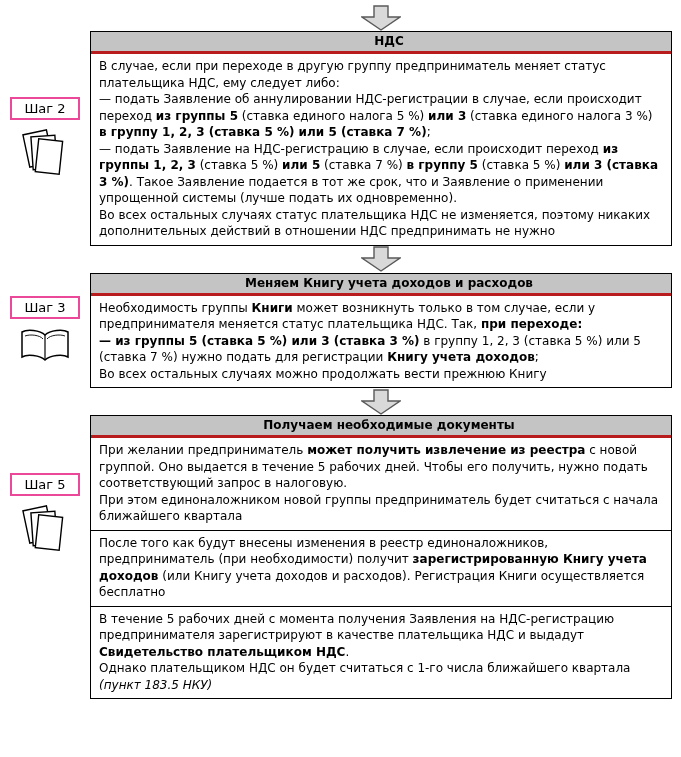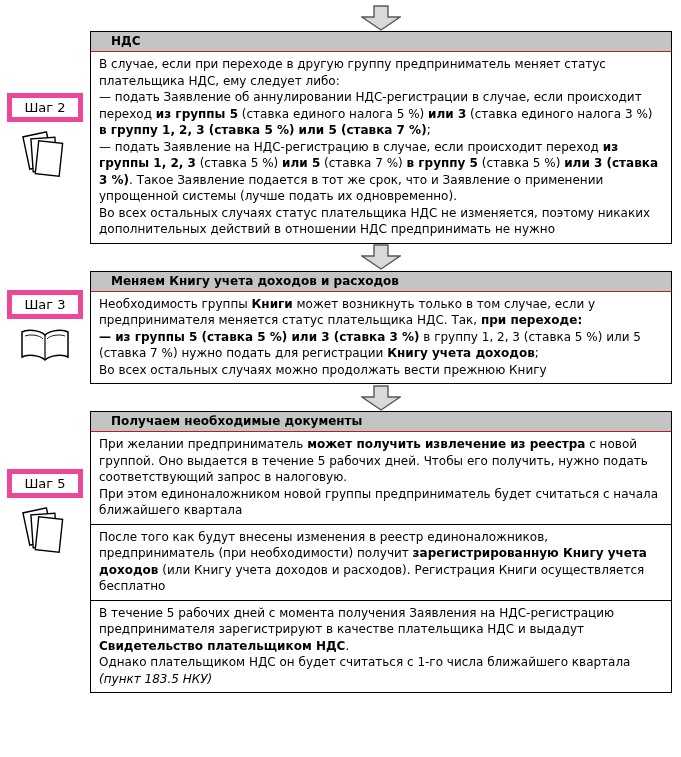--- a/index.html
+++ b/index.html
@@ -26,35 +26,36 @@
     width: 90px;
     flex-shrink: 0;
     display: flex;
     flex-direction: column;
     align-items: center;
     justify-content: center;
     gap: 9px;
   }
   .flow-row.step-4-row .left-col { justify-content: flex-start; padding-top: 58px; }
   .step-box {
-    border: 5px solid #ec4899;
+    border: 2px solid #ec4899;
     background: #fff;
     font-size: 13px;
     padding: 2px 12px;
     white-space: nowrap;
   }
   .content-box {
     flex: 1;
     margin-right: 9px;
     border: 1px solid #000;
     background: #fff;
   }
   .box-header {
     background: #c4c4c4;
-    border-bottom: 1px solid #b91c1c;
+    border-bottom: 3px solid #b91c1c;
+    text-align: center;
     font-weight: bold;
     font-size: 12px;
     padding: 2px 4px 3px 20px;
   }
   .block {
     padding: 4px 8px 5px 8px;
     line-height: 16.5px;
   }
   .block + .block { border-top: 1px solid #000; }
   p.para { margin: 0; }

